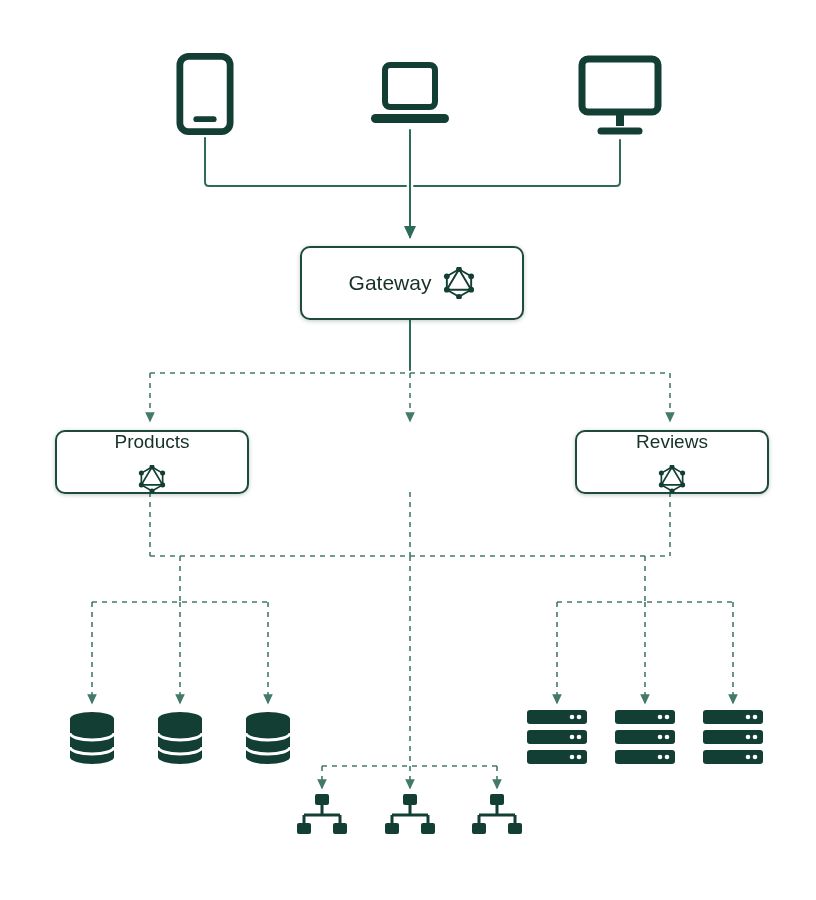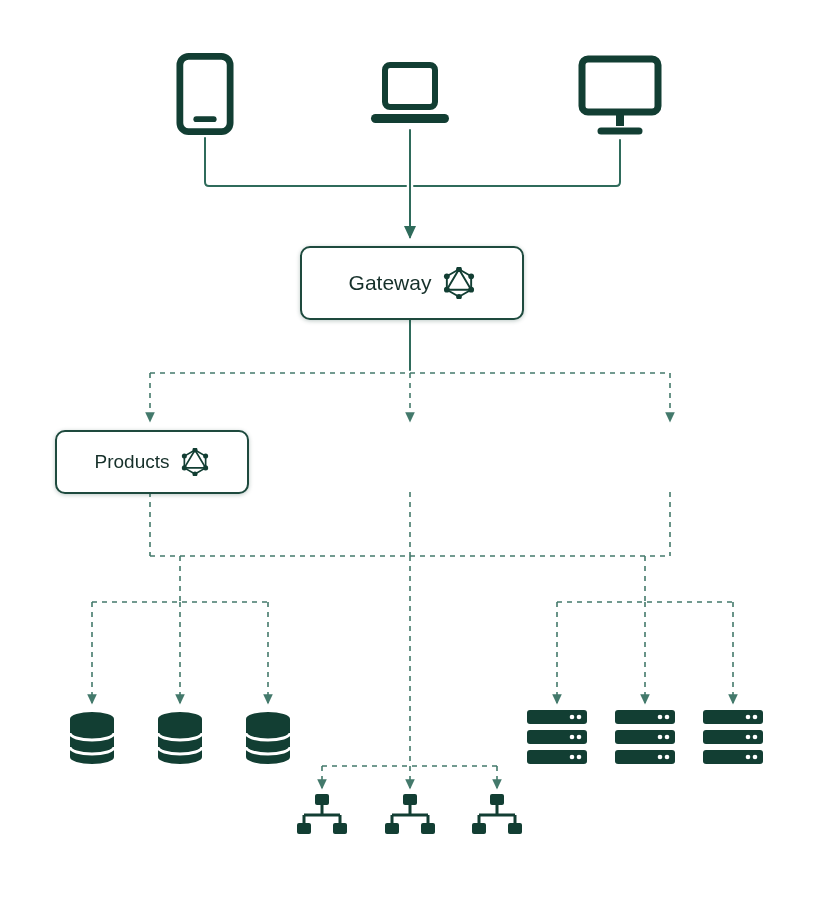--- a/index.html
+++ b/index.html
@@ -10,21 +10,21 @@
   .connectors{position:absolute;left:0;top:0;width:816px;height:900px;}
   .icon-abs{position:absolute;color:#123E33;}
   .node{
     position:absolute;display:flex;align-items:center;justify-content:center;gap:12px;
     background:#ffffff;border:2px solid #1E4A3E;border-radius:10px;
     box-shadow:0 1px 4px rgba(18,62,51,.28);
     color:#16302A;font-weight:500;
   }
   .node .gql{color:#123E33;flex:0 0 auto;}
   .gateway-node{left:300px;top:246px;width:220px;height:70px;font-size:21px;}
-  .sub-node{top:430px;height:60px;font-size:19px;}
+  .sub-node{top:430px;height:60px;font-size:19px;flex-direction:column;}
   .sub-products{left:55px;width:190px;}
   .sub-inventory{left:313px;width:196px;}
   .sub-reviews{left:575px;width:190px;}
   .hidden-defs{position:absolute;width:0;height:0;overflow:hidden;}
 </style>
 </head>
 <body>
 
 <div class="stage">
 
@@ -136,20 +136,26 @@
         <use href="#gql"></use>
       </svg>
   </div>
 
   <div class="node sub-node sub-products">
     <span>Products</span>
     <svg class="gql" width="28" height="28" viewBox="0 0 100 100">
         <use href="#gql"></use>
       </svg>
   </div>
+  <div class="node sub-node sub-reviews">
+    <span>Reviews</span>
+    <svg class="gql" width="28" height="28" viewBox="0 0 100 100">
+        <use href="#gql"></use>
+      </svg>
+  </div>
 
   <div class="icon-abs" style="left:68px;top:710px;">
     <svg width="48" height="56" viewBox="0 0 48 56">
         <use href="#db"></use>
       </svg>
   </div>
   <div class="icon-abs" style="left:156px;top:710px;">
     <svg width="48" height="56" viewBox="0 0 48 56">
         <use href="#db"></use>
       </svg>

